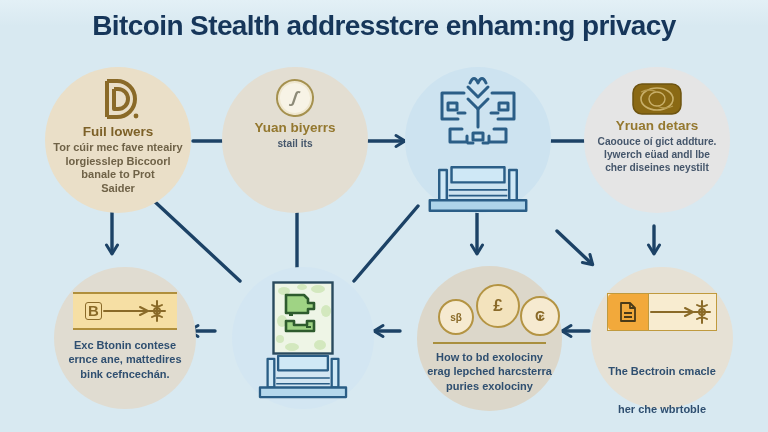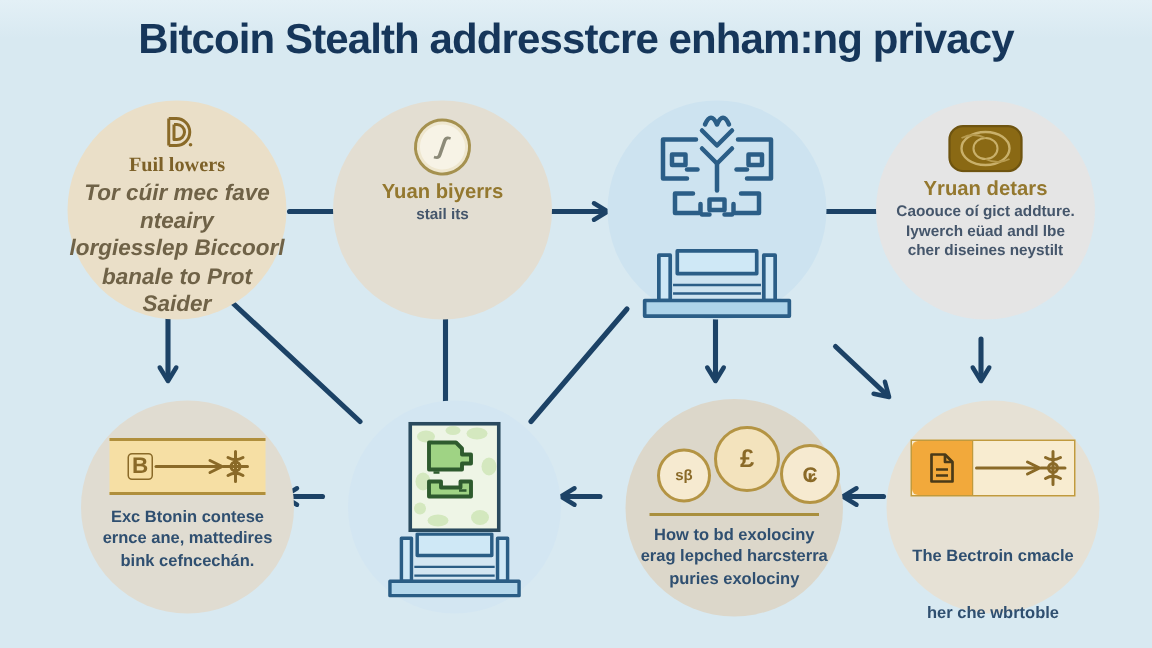--- a/index.html
+++ b/index.html
@@ -23,22 +23,22 @@
   }
   .c-followers{left:45px;top:67px;width:146px;height:146px;background:#eadfc8;padding-top:10px;}
   .c-buyers{left:222px;top:67px;width:146px;height:146px;background:#e3ded2;padding-top:12px;}
   .c-network{left:405px;top:67px;width:146px;height:146px;background:#cde3f0;padding-top:6px;}
   .c-details{left:584px;top:67px;width:146px;height:146px;background:#e5e5e5;padding-top:16px;}
   .c-exchange{left:54px;top:267px;width:142px;height:142px;background:#e0dcd1;padding-top:25px;}
   .c-card{left:232px;top:267px;width:142px;height:142px;background:#d3e6f2;padding-top:14px;}
   .c-coins{left:417px;top:266px;width:145px;height:145px;background:#dcd7ca;text-align:center;}
   .c-oracle{left:591px;top:267px;width:142px;height:142px;background:#e6e1d5;padding-top:26px;gap:24px;}
   .gold-title{font-size:13.5px;font-weight:bold;color:#94782f;margin:3px 0 2px 0;}
-  .gold-title.dk{color:#7d6128;font-family:Liberation Serif, serif;}
-  .body-warm{font-size:15px;line-height:1.24;color:#6f6247;font-weight:bold;font-style:italic;}
+  .gold-title.dk{color:#7d6128;}
+  .body-warm{font-size:11px;line-height:1.24;color:#6f6247;font-weight:bold;}
   .body-gray{font-size:10.2px;line-height:1.28;color:#45566b;font-weight:bold;}
   .body-blue{font-size:11px;line-height:1.3;color:#2f4f70;font-weight:bold;}
   .banner{
     position:relative;display:flex;align-items:center;
     border-top:2px solid #b08f3c;border-bottom:2px solid #b08f3c;
     background:#f6dfa4;width:104px;height:34px;
   }
   .banner .b-badge{
     margin-left:12px;font-size:15px;font-weight:bold;color:#8a6a28;
     border:1.6px solid #8a6a28;border-radius:3px;padding:0 2px;line-height:16px;

